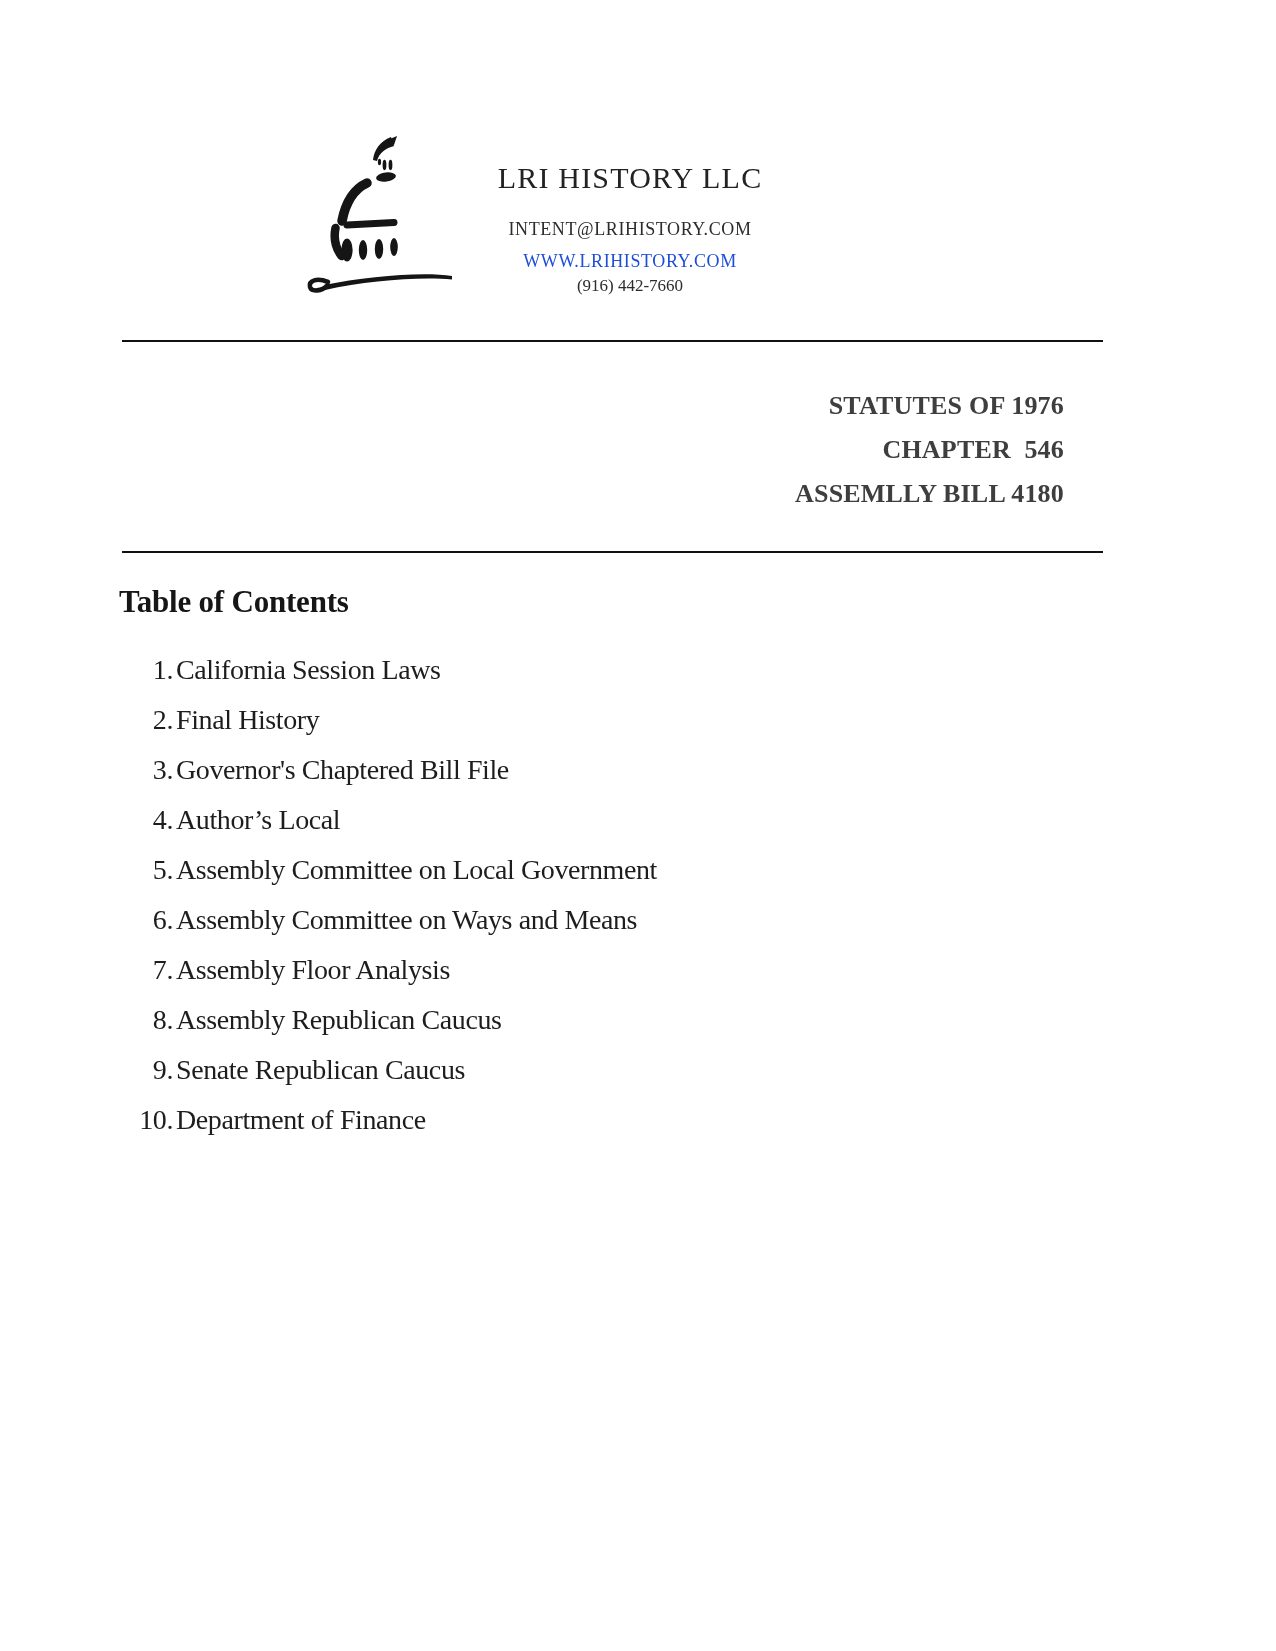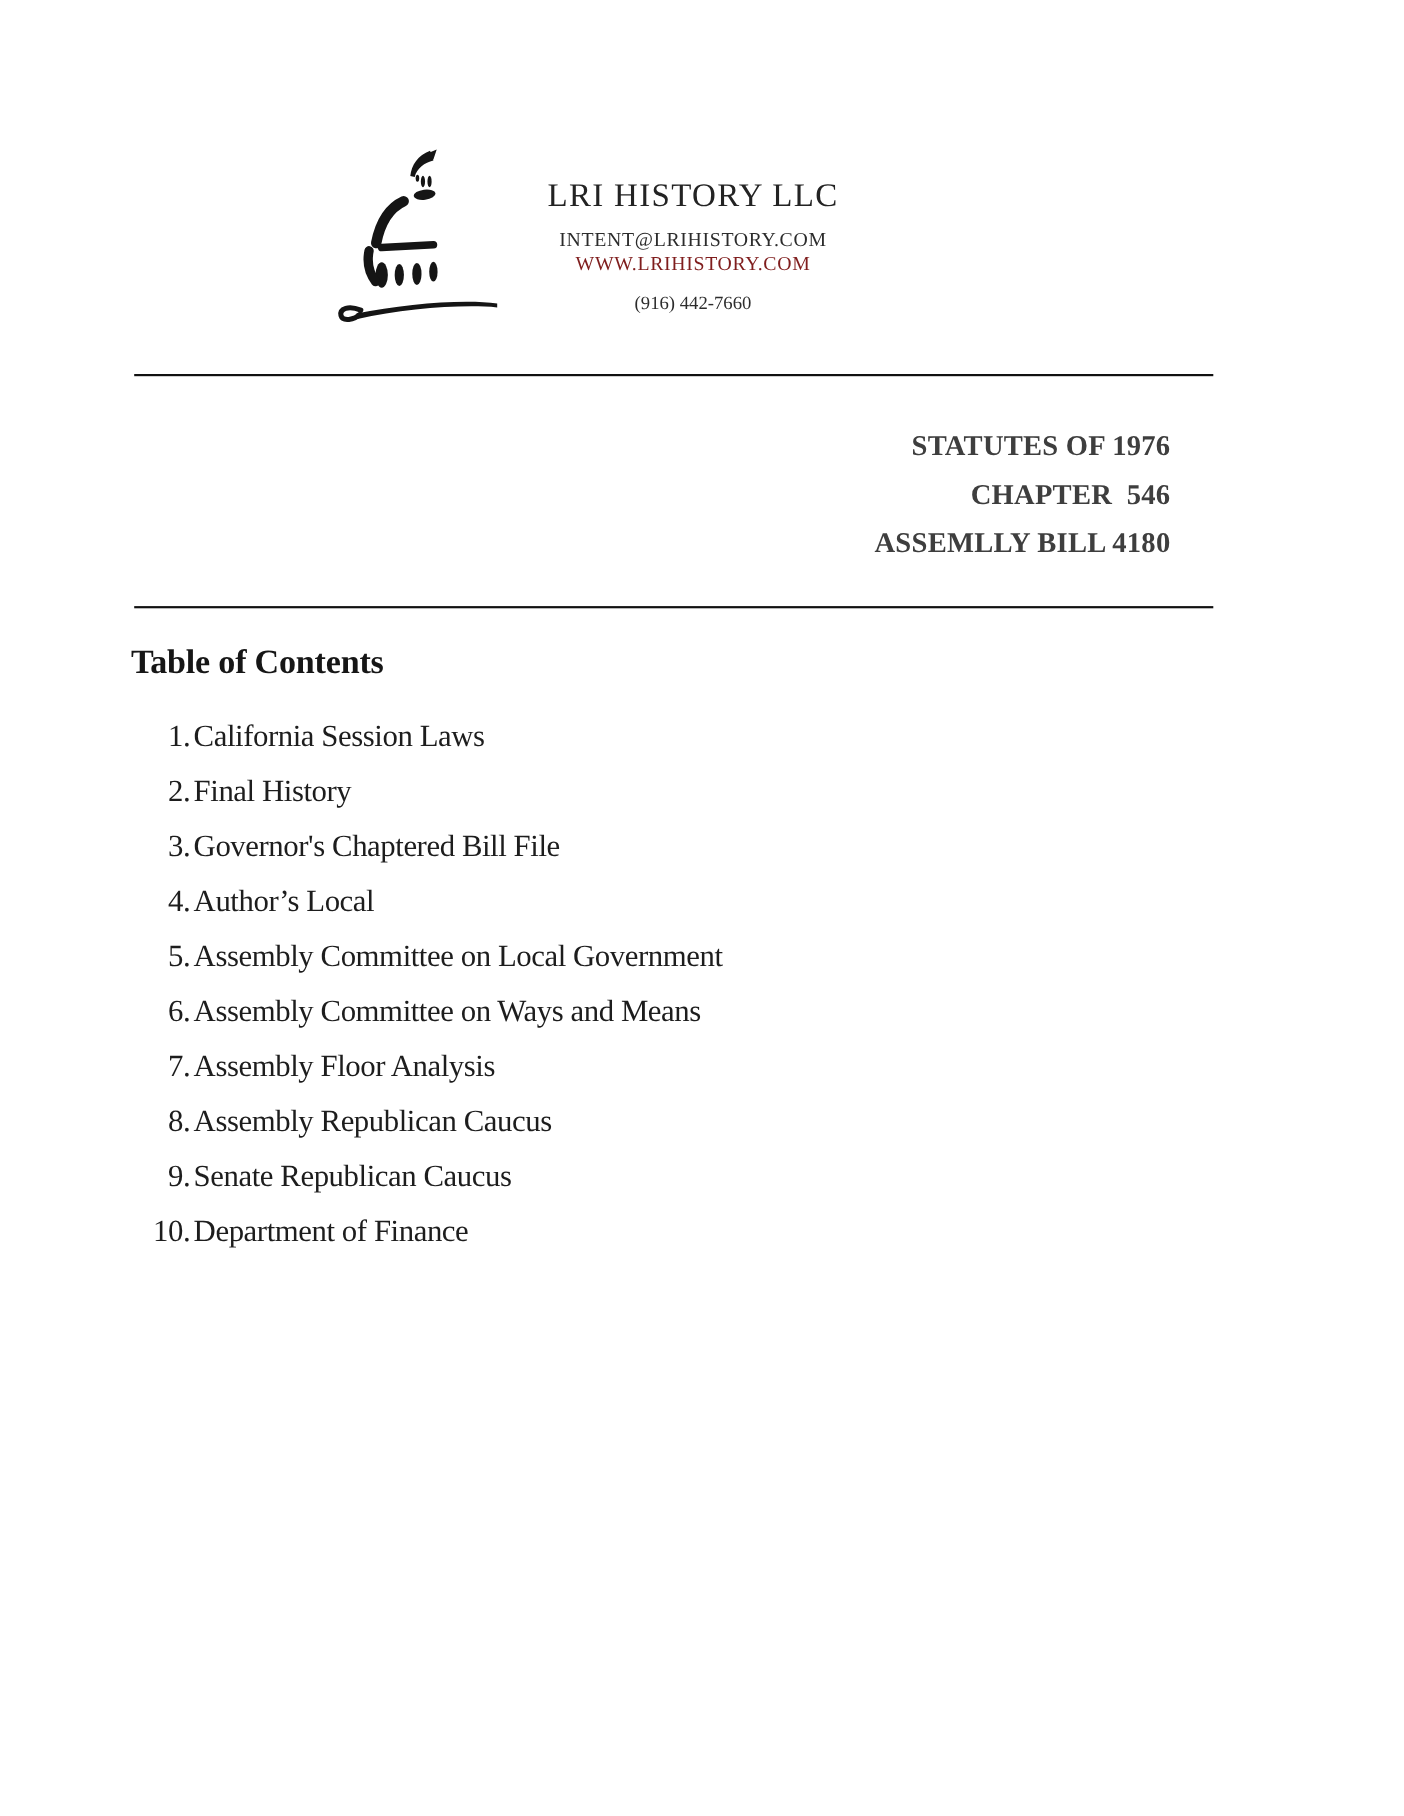--- a/index.html
+++ b/index.html
@@ -33,34 +33,35 @@
     width: 400px;
     text-align: center;
     color: #232323;
   }
   .company-name {
     font-size: 30px;
     line-height: 36px;
     letter-spacing: 1.2px;
   }
   .company-email {
-    margin-top: 12px;
+    margin-top: 23px;
     font-size: 18px;
     line-height: 21px;
     letter-spacing: 0.6px;
     color: #2c2c2c;
   }
   .company-website {
+    margin-top: 11px;
     font-size: 18px;
     line-height: 21px;
     letter-spacing: 0.6px;
-    color: #7f1d1d;
+    color: #1d4ed8;
   }
   .company-phone {
-    margin-top: 16px;
+    margin-top: 4px;
     font-size: 17px;
     line-height: 20px;
     color: #2c2c2c;
   }
 
   
   .rule {
     position: absolute;
     left: 122px;
     width: 981px;

